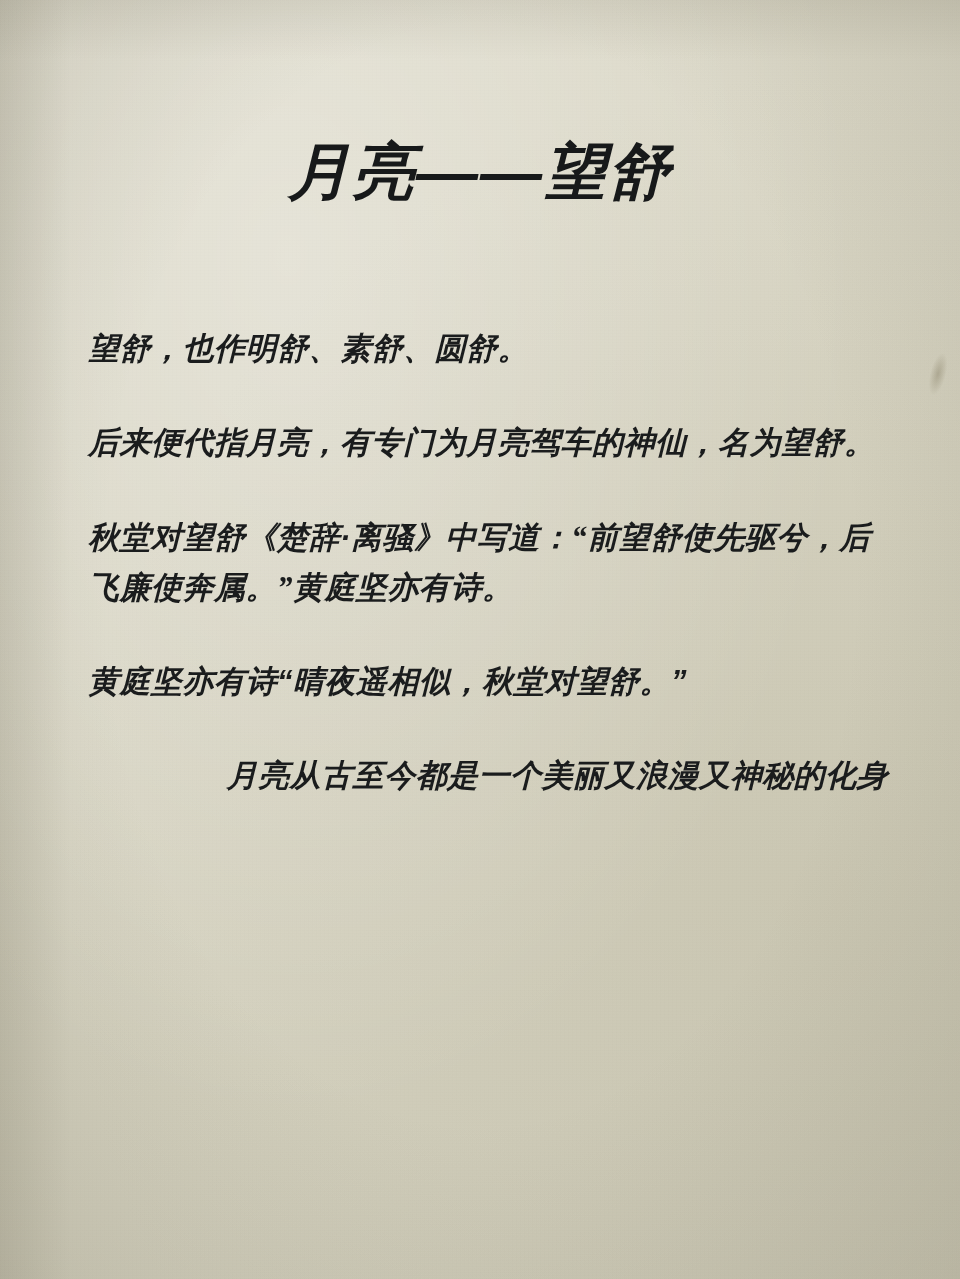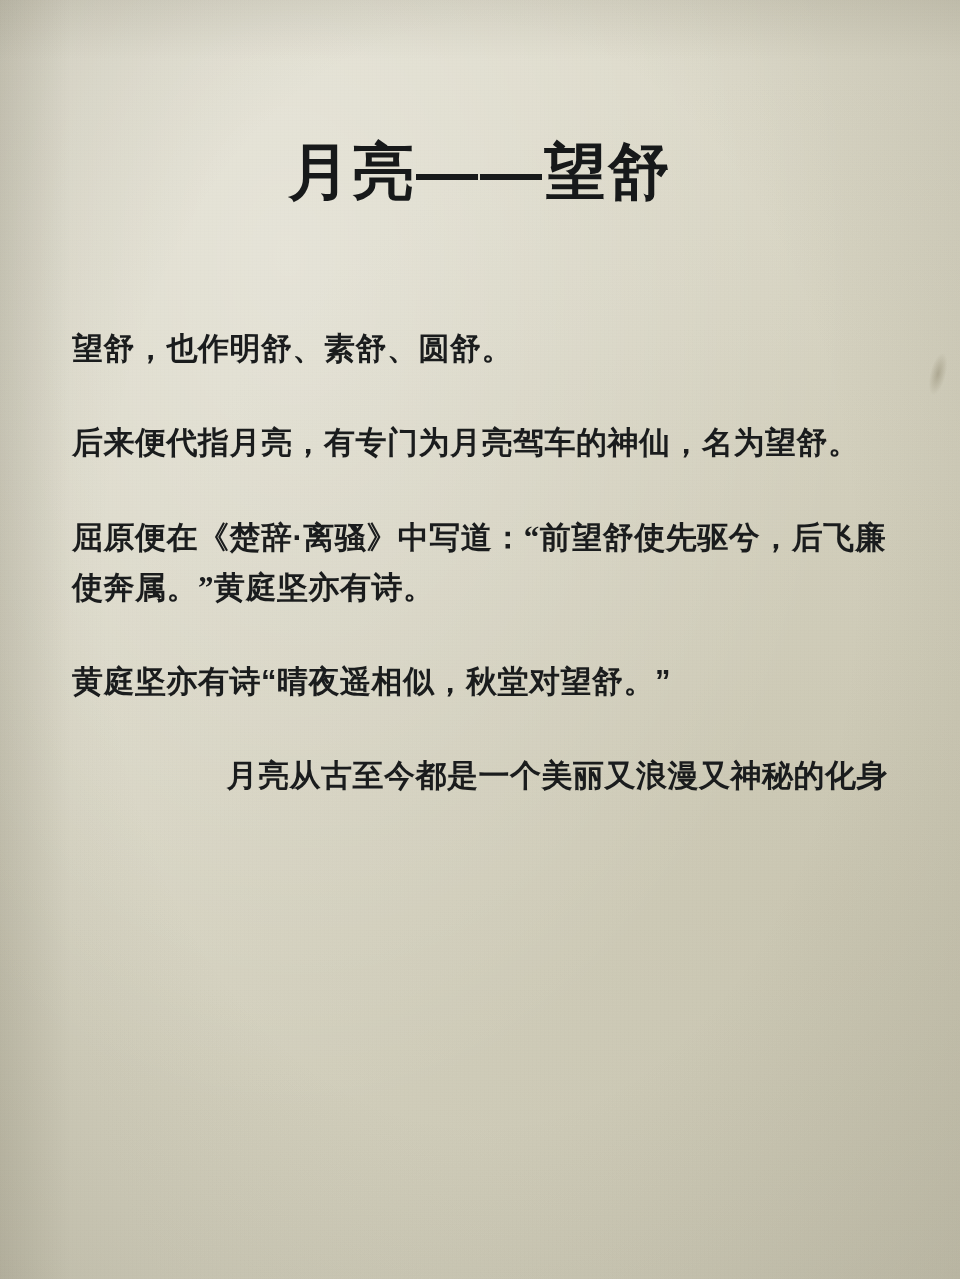--- a/index.html
+++ b/index.html
@@ -58,20 +58,21 @@
     top: 352px;
     width: 16px;
     height: 44px;
     background: radial-gradient(ellipse at 50% 50%, rgba(150,143,118,0.55), rgba(150,143,118,0) 70%);
     transform: rotate(14deg);
     pointer-events: none;
   }
   .content {
     position: relative;
     z-index: 2;
+    font-style: italic;
   }
   .title {
     text-align: center;
     margin: 0;
     padding-top: 138px;
     font-size: 62px;
     line-height: 1.1;
     font-weight: 700;
     letter-spacing: 2px;
     color: #17191a;
@@ -79,21 +80,21 @@
   }
   .body-block {
     margin: 0;
     padding: 0 72px;
     padding-top: 118px;
   }
   .para {
     font-size: 31px;
     line-height: 1.62;
     color: #1a1c1d;
-    margin: 0 0 44px 0;
+    margin: 0 0 44px 16px;
     font-weight: 600;
     letter-spacing: 0.5px;
     max-width: 820px;
   }
   .para:last-child {
     margin-bottom: 0;
     text-align: right;
   }
   .para .quote-serif {
     font-family: "Liberation Serif", "DejaVu Serif", serif;
@@ -111,20 +112,20 @@
   <div class="vignette"></div>
 
   <div class="content">
     <h1 class="title">月亮——望舒</h1>
 
     <div class="body-block">
       <p class="para">望舒，也作明舒、素舒、圆舒。</p>
 
       <p class="para">后来便代指月亮，有专门为月亮驾车的神仙，名为望舒。</p>
 
-      <p class="para"><span>屈原便在《楚辞·离骚》中写道：</span><span class="quote-serif">“前望舒使先驱兮，后飞廉使奔属。”</span><span>黄庭坚亦有诗。</span></p>
+      <p class="para"><span>秋堂对望舒《楚辞·离骚》中写道：</span><span class="quote-serif">“前望舒使先驱兮，后飞廉使奔属。”</span><span>黄庭坚亦有诗。</span></p>
 
       <p class="para">黄庭坚亦有诗“晴夜遥相似，秋堂对望舒。”</p>
 
       <p class="para">月亮从古至今都是一个美丽又浪漫又神秘的化身</p>
     </div>
   </div>
 </div>
 
 </body></html>

